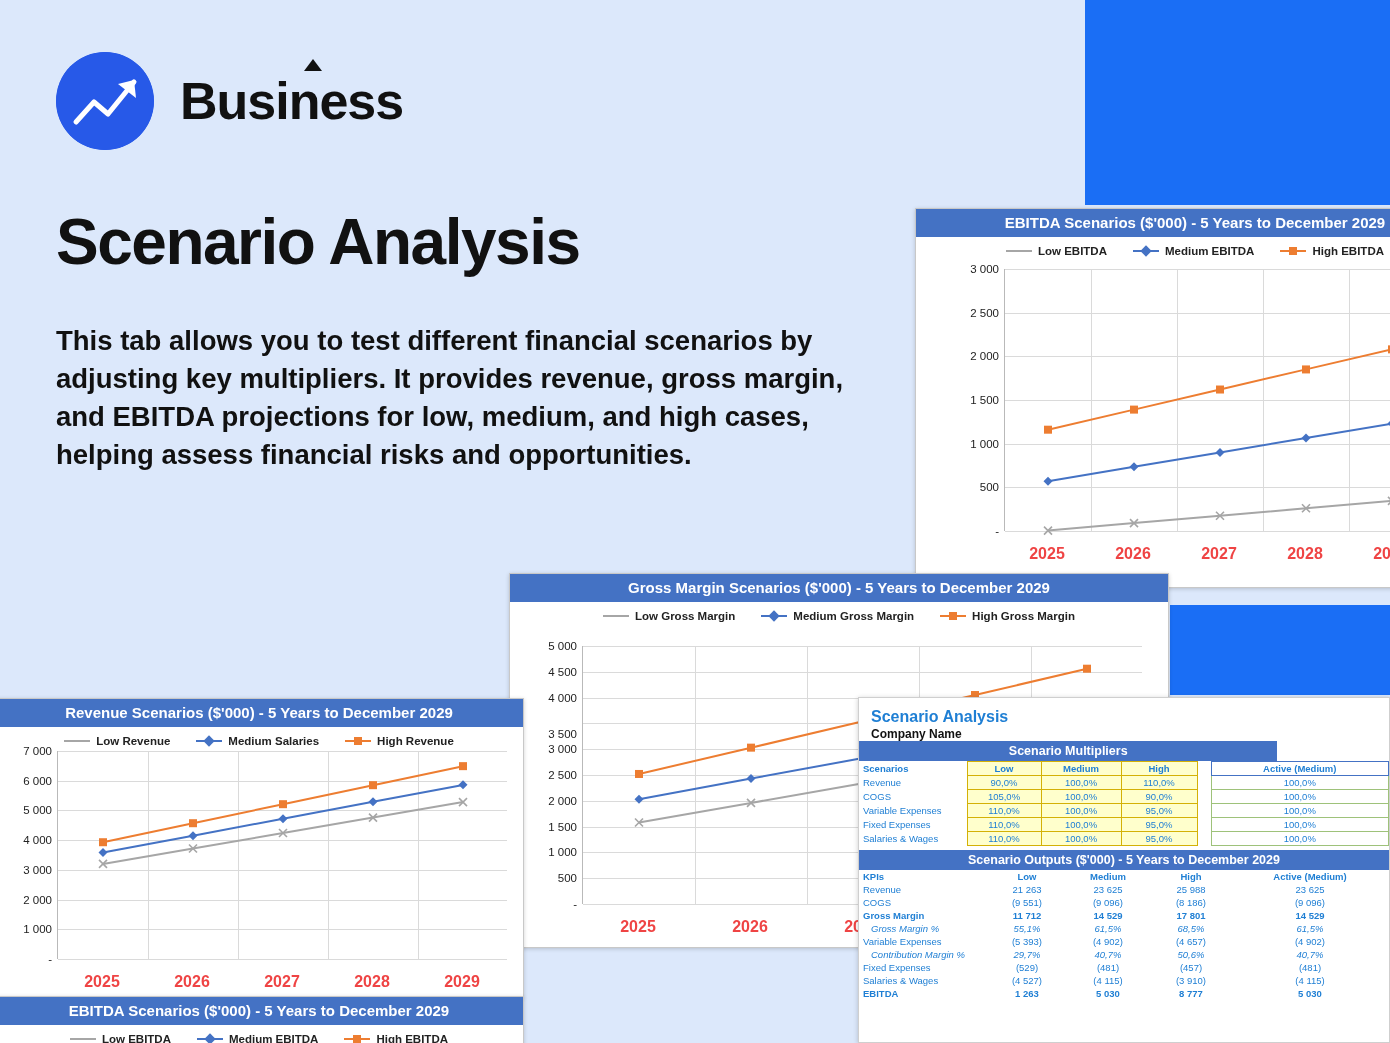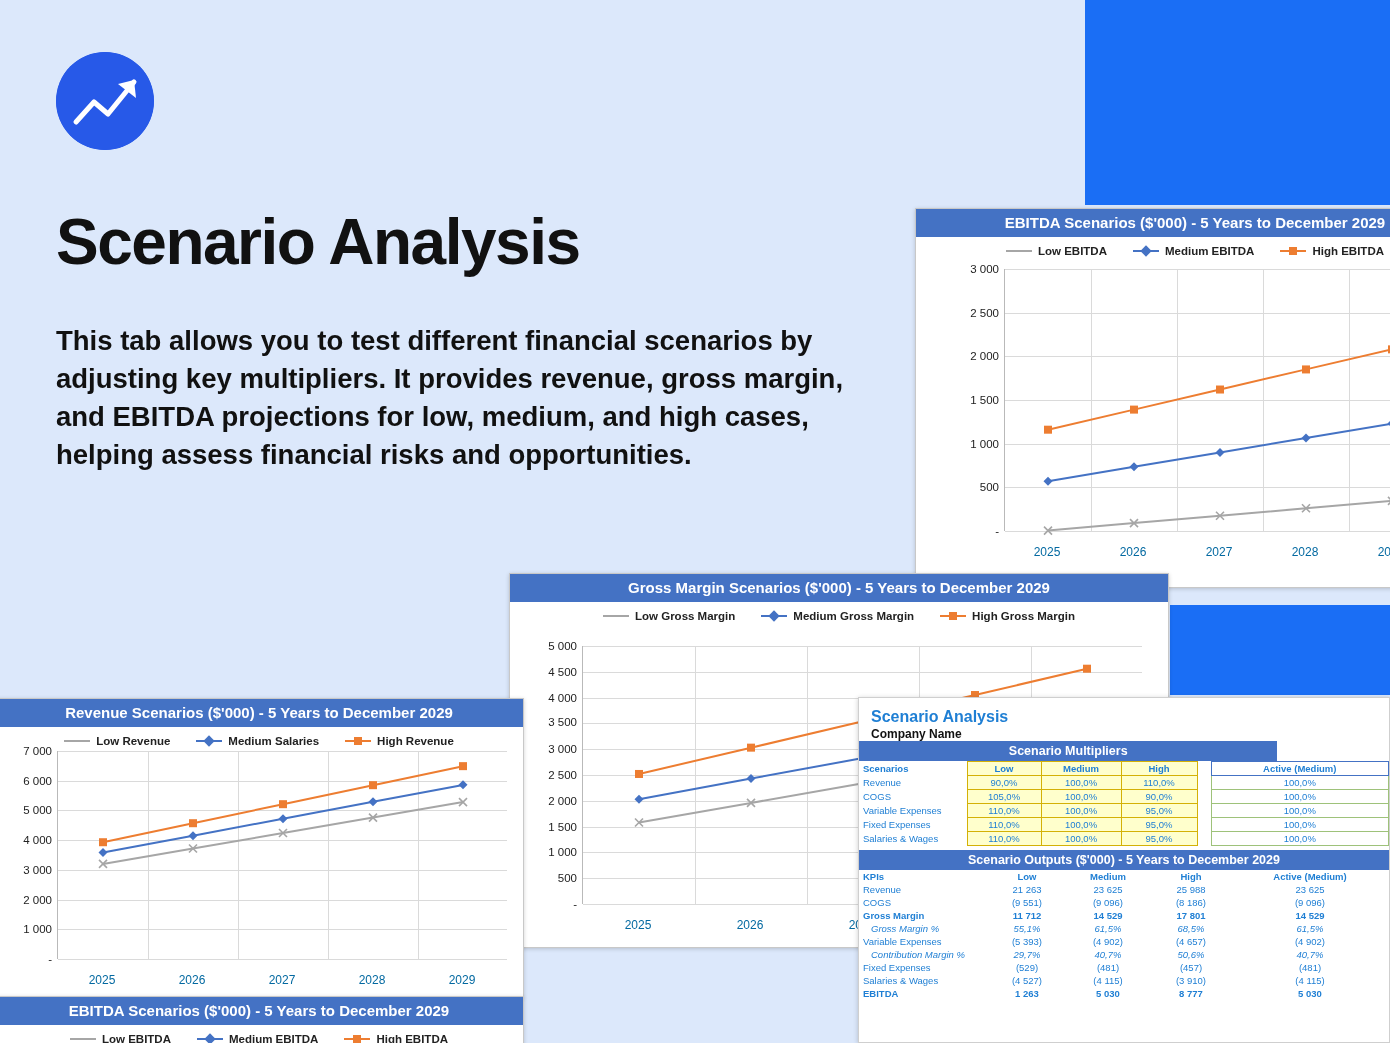--- a/index.html
+++ b/index.html
@@ -66,21 +66,21 @@
   .lg-marker .ln { position:absolute; left:0; top:4px; width:26px; height:2px; }
   .lg-marker .mk { position:absolute; left:9px; top:1px; width:8px; height:8px; }
   .plot { position:relative; }
   .gridline { position:absolute; left:0; right:0; height:1px; background:#dadada; }
   .axis-y-label {
     position:absolute; right:100%; margin-right:6px; transform:translateY(-50%);
     font-size:11.5px; color:#222; white-space:nowrap;
   }
   .x-label {
     position:absolute; transform:translateX(-50%);
-    font-size:12px; font-weight:normal; color:#0369a1;
+    font-size:16px; font-weight:bold; color:#ef4444;
   }
   .vsep { position:absolute; top:0; bottom:0; width:1px; background:#dadada; }
   svg.series { position:absolute; left:0; top:0; overflow:visible; }
   
   .panel {
     position:absolute; left:858px; top:697px; width:532px; height:346px;
     background:#fff; border:1px solid #cfcfcf; box-shadow:0 1px 5px rgba(0,0,0,.2);
     font-size:10px;
   }
   .panel-title { color:#1f7fd4; font-weight:bold; font-size:16px; padding:10px 0 0 12px; }
@@ -110,20 +110,24 @@
 
 <div class="logo-wrap">
   <div class="logo-mark">
     <svg width="98" height="98" viewBox="0 0 98 98">
       <circle cx="49" cy="49" r="49" fill="#2759e8"></circle>
       <polyline points="20,70 38,50 52,62 78,30" fill="none" stroke="#fff" stroke-width="5" stroke-linecap="round" stroke-linejoin="round"></polyline>
       <polygon points="78,28 80,46 62,32" fill="#fff"></polygon>
     </svg>
   </div>
   <div class="logo-text">
+    <div class="logo-line1">
+      <span>Business</span>
+      <span class="logo-hat"></span>
+    </div>
   </div>
 </div>
 
 <div class="headline">Scenario Analysis</div>
 <div class="body-copy">This tab allows you to test different financial scenarios by adjusting key multipliers. It provides revenue, gross margin, and EBITDA projections for low, medium, and high cases, helping assess financial risks and opportunities.</div>
 
 <div id="charts-root">
     <div class="card" style="left: 915px; top: 208px; width: 560px; height: 380px;">
       <div class="card-title">EBITDA Scenarios ($'000) - 5 Years to December 2029</div>
       <div class="legend">
@@ -229,21 +233,21 @@
         <div class="axis-y-label" style="top:206.4px;">1 000</div>
         <div class="gridline" style="top:180.60000000000002px;"></div>
         <div class="axis-y-label" style="top:180.60000000000002px;">1 500</div>
         <div class="gridline" style="top:154.8px;"></div>
         <div class="axis-y-label" style="top:154.8px;">2 000</div>
         <div class="gridline" style="top:129px;"></div>
         <div class="axis-y-label" style="top:129px;">2 500</div>
         <div class="gridline" style="top:103.20000000000002px;"></div>
         <div class="axis-y-label" style="top:103.20000000000002px;">3 000</div>
         <div class="gridline" style="top:77.4px;"></div>
-        <div class="axis-y-label" style="top:76px;">3 500</div>
+        <div class="axis-y-label" style="top:88px;">3 500</div>
         <div class="gridline" style="top:51.599999999999994px;"></div>
         <div class="axis-y-label" style="top:51.599999999999994px;">4 000</div>
         <div class="gridline" style="top:25.799999999999983px;"></div>
         <div class="axis-y-label" style="top:25.799999999999983px;">4 500</div>
         <div class="gridline" style="top:0px;"></div>
         <div class="axis-y-label" style="top:0px;">5 000</div>
         <div class="vsep" style="left:112px;"></div>
         <div class="vsep" style="left:224px;"></div>
         <div class="vsep" style="left:336px;"></div>
         <div class="vsep" style="left:448px;"></div>

